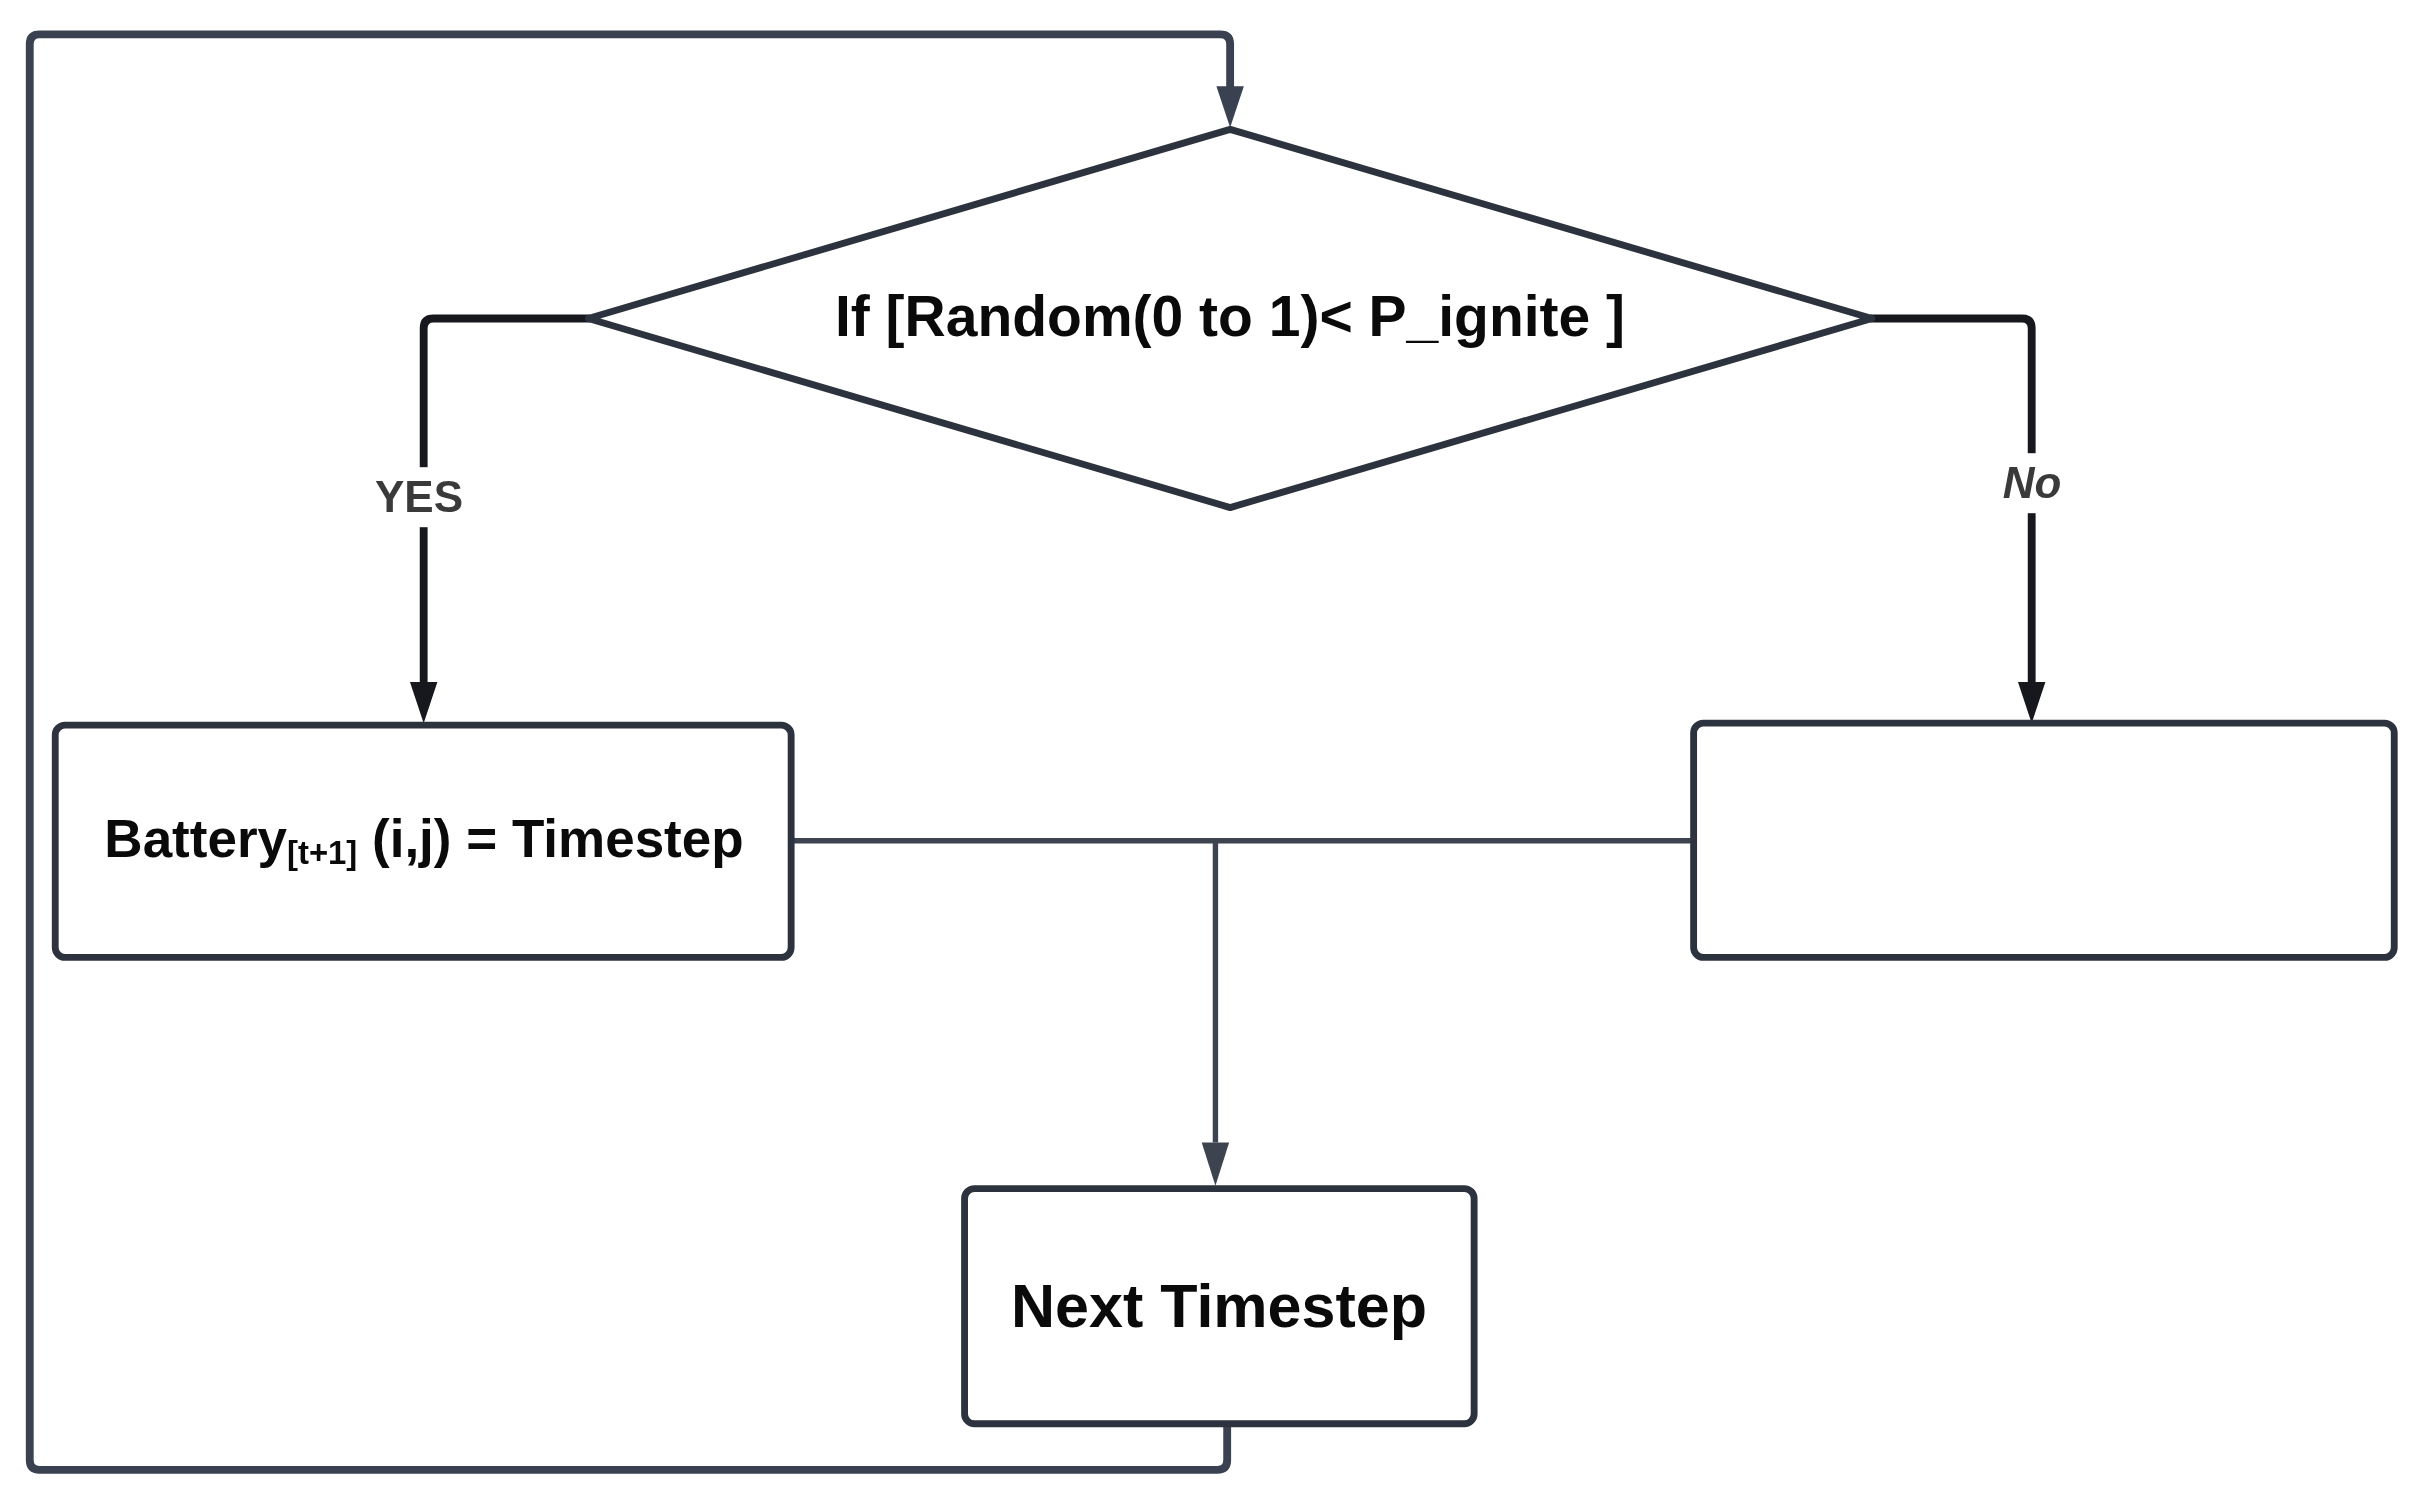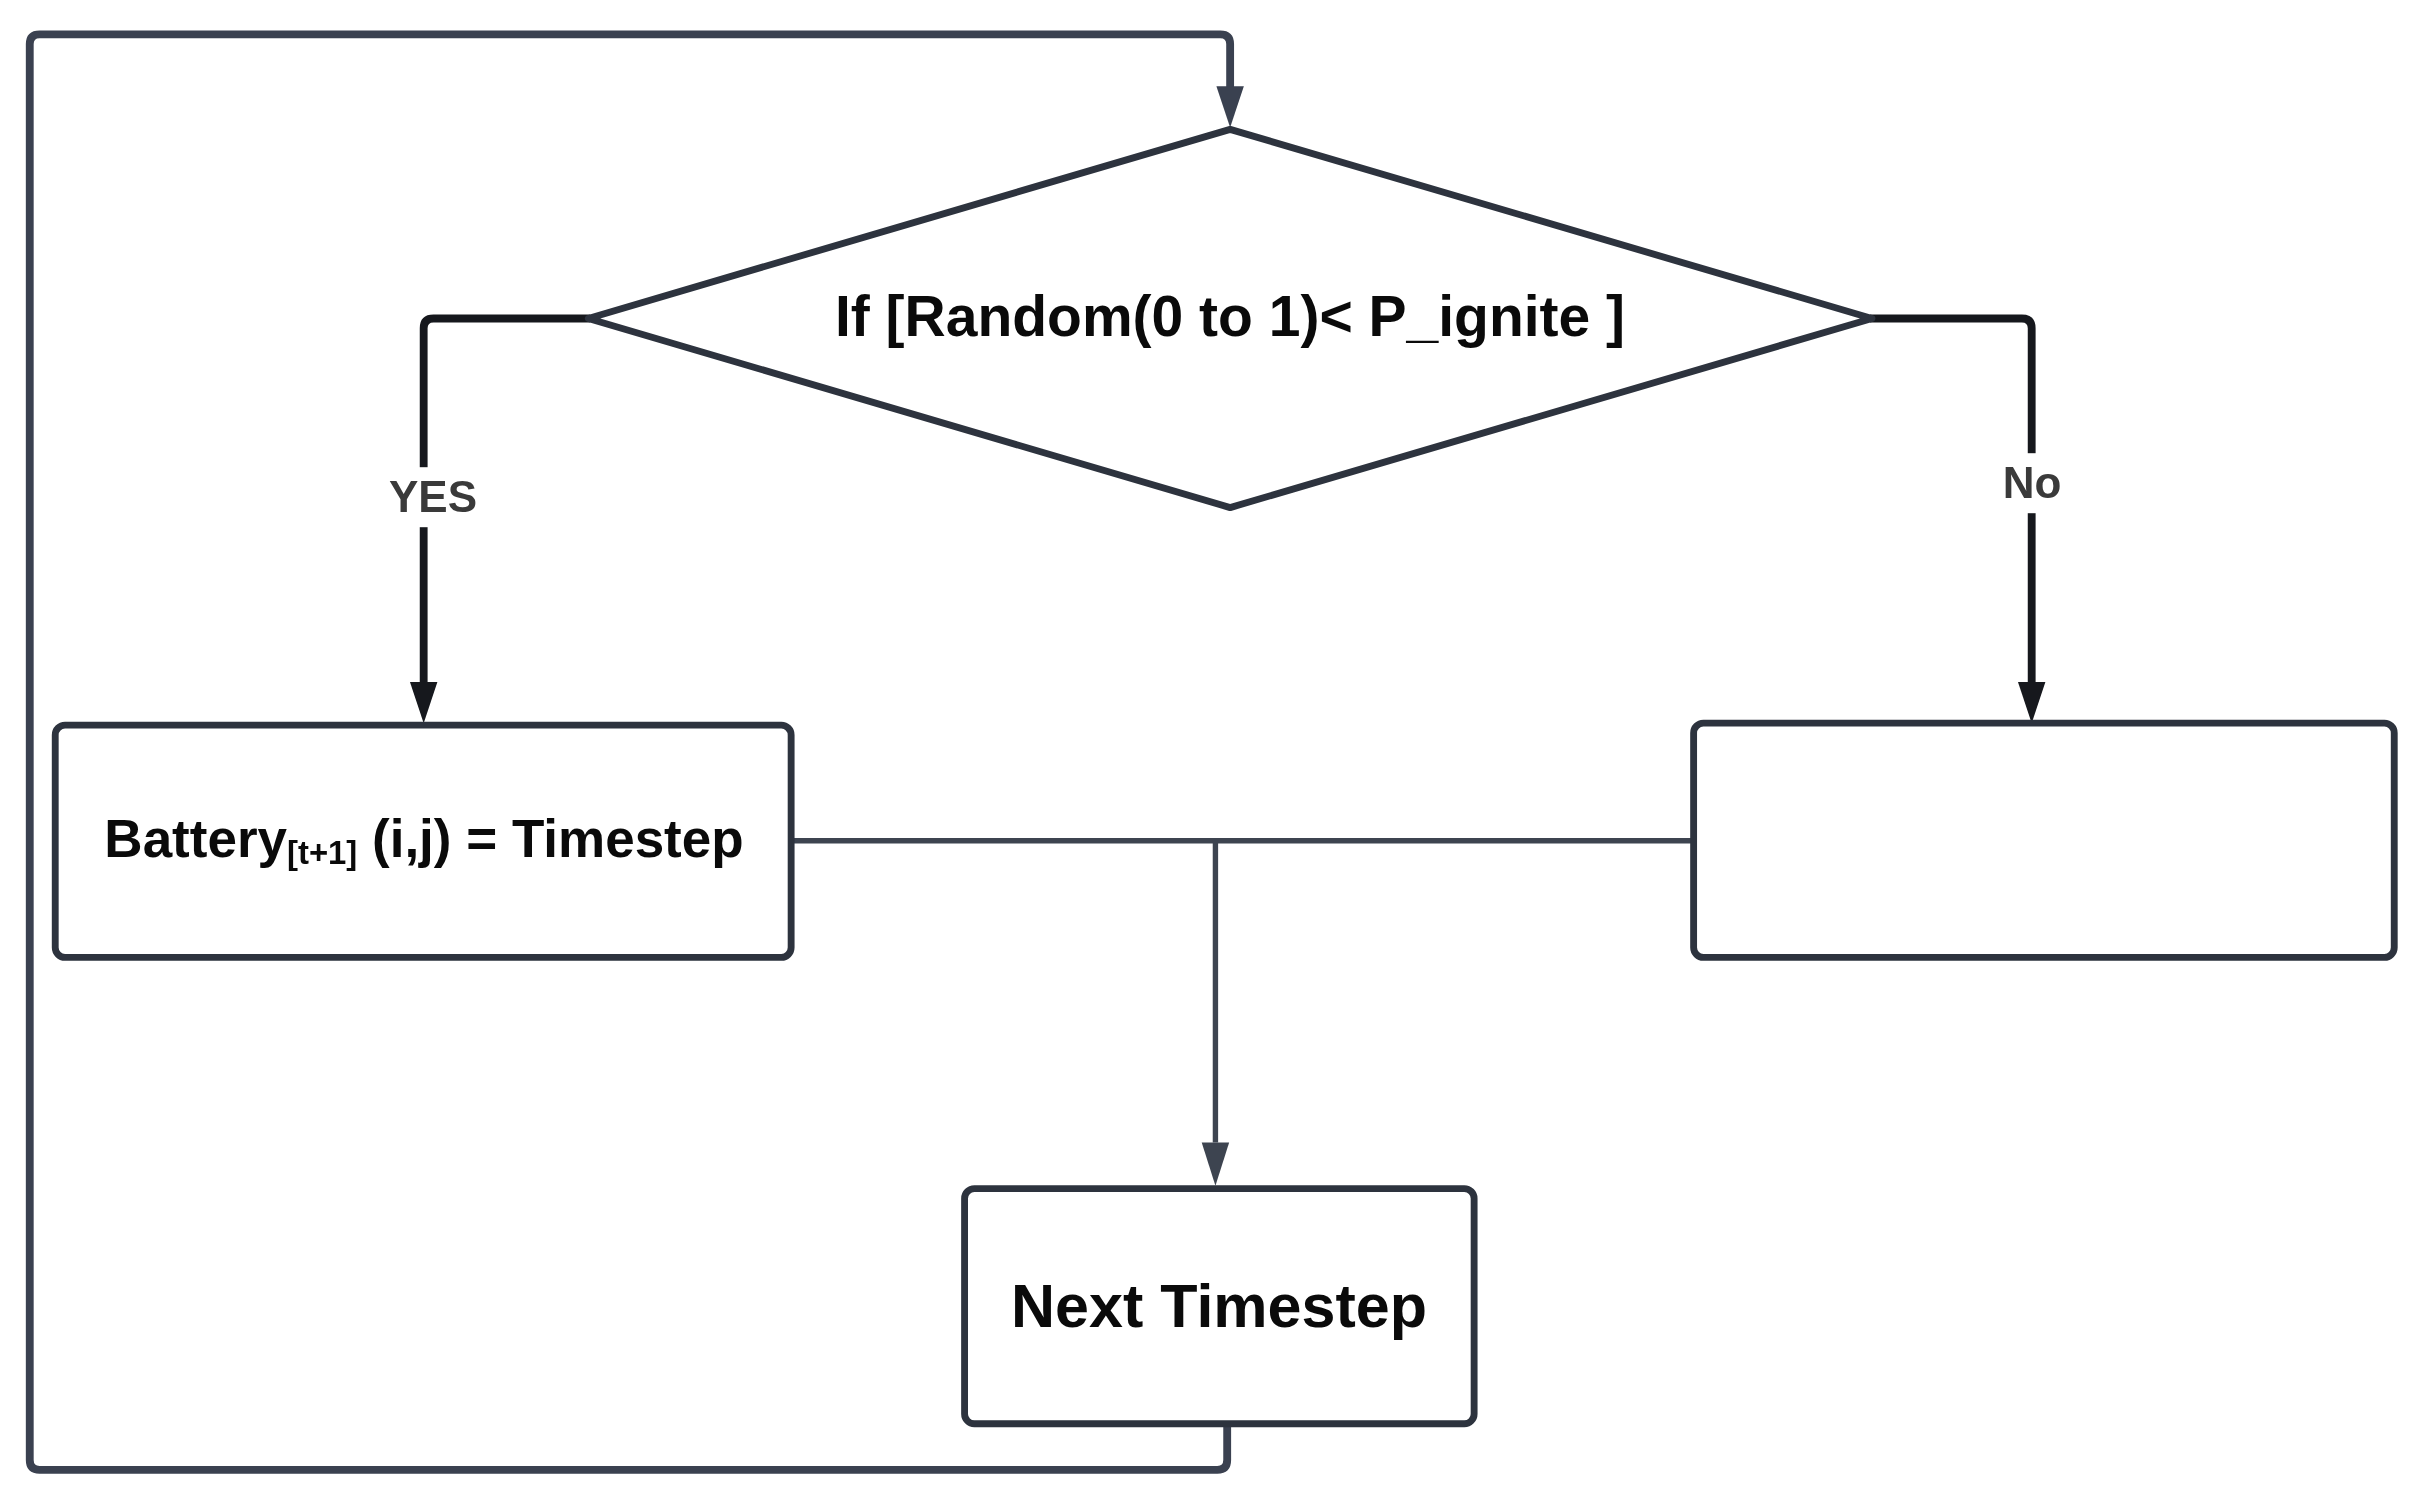--- a/index.html
+++ b/index.html
@@ -68,22 +68,22 @@
     position: absolute;
     transform: translate(-50%, -50%);
     background: var(--background);
     color: var(--branch-label-color);
     font-weight: bold;
     font-size: 44px;
     line-height: 1;
     padding: 7.8px 9.8px;
     white-space: nowrap;
   }
-  .yes-label { left: 433px;  top: 497px; }
-  .no-label  { left: 2032px; top: 483px; }
+  .yes-label { left: 419px;  top: 497px; }
+  .no-label  { left: 2032px; top: 483px; font-style: italic; }
 </style>
 </head>
 <body>
 
 <div class="canvas">
 
   <svg class="diagram-svg" viewBox="0 0 2473 1542">
 
     <path class="edge-loop" d="M 1252 1455 L 1252 1490 Q 1252 1500 1242 1500 L 40 1500 Q 30 1500 30 1490 L 30 45 Q 30 35 40 35 L 1245 35 Q 1255 35 1255 45 L 1255 90"></path>
     <polygon class="arrow-loop" points="1255,130 1241,88 1269,88"></polygon>

